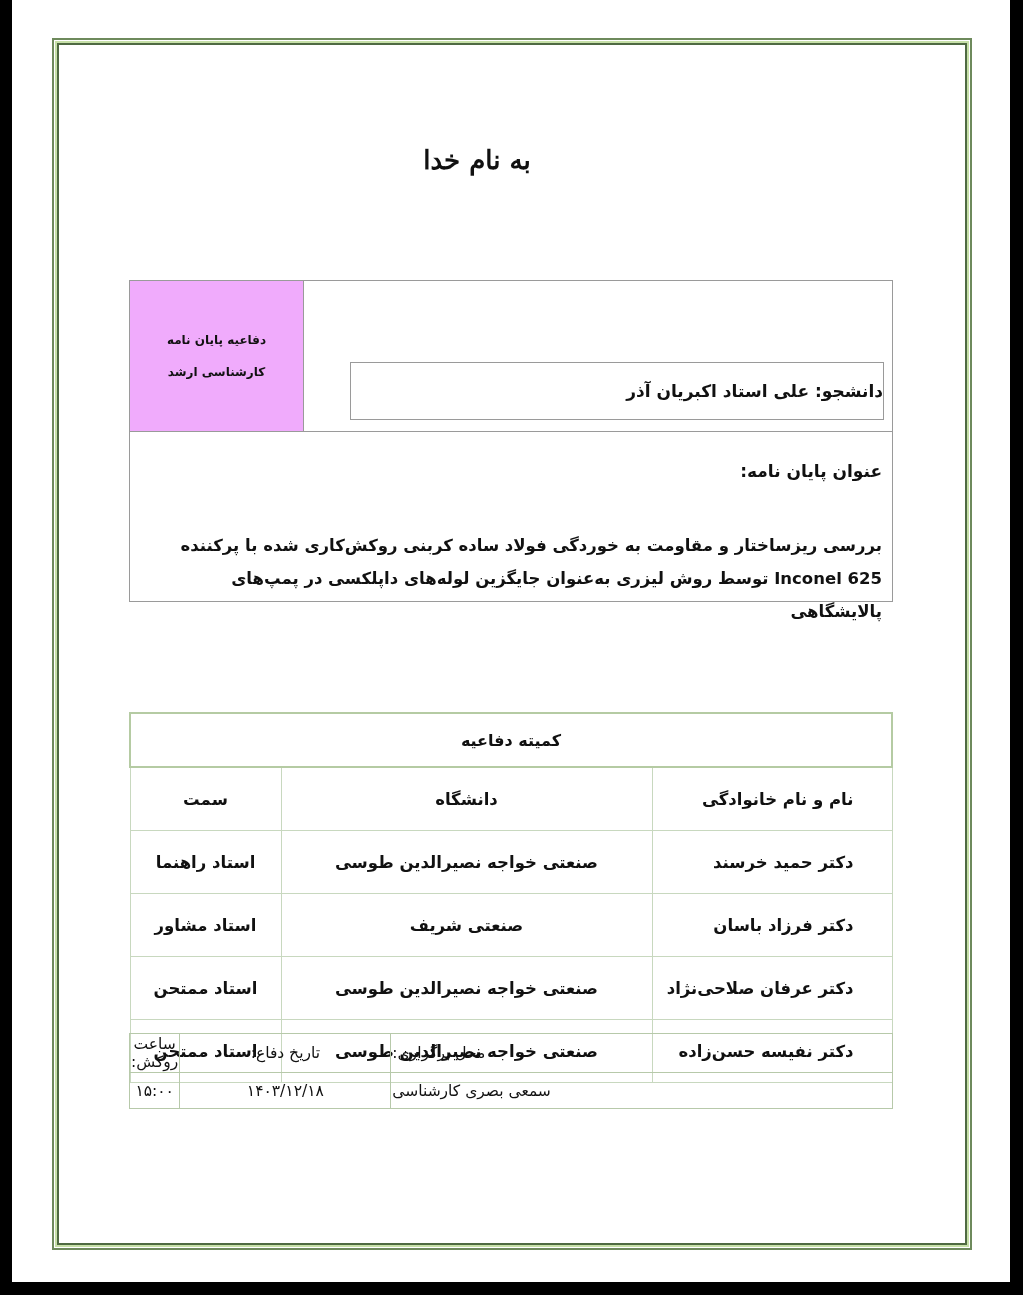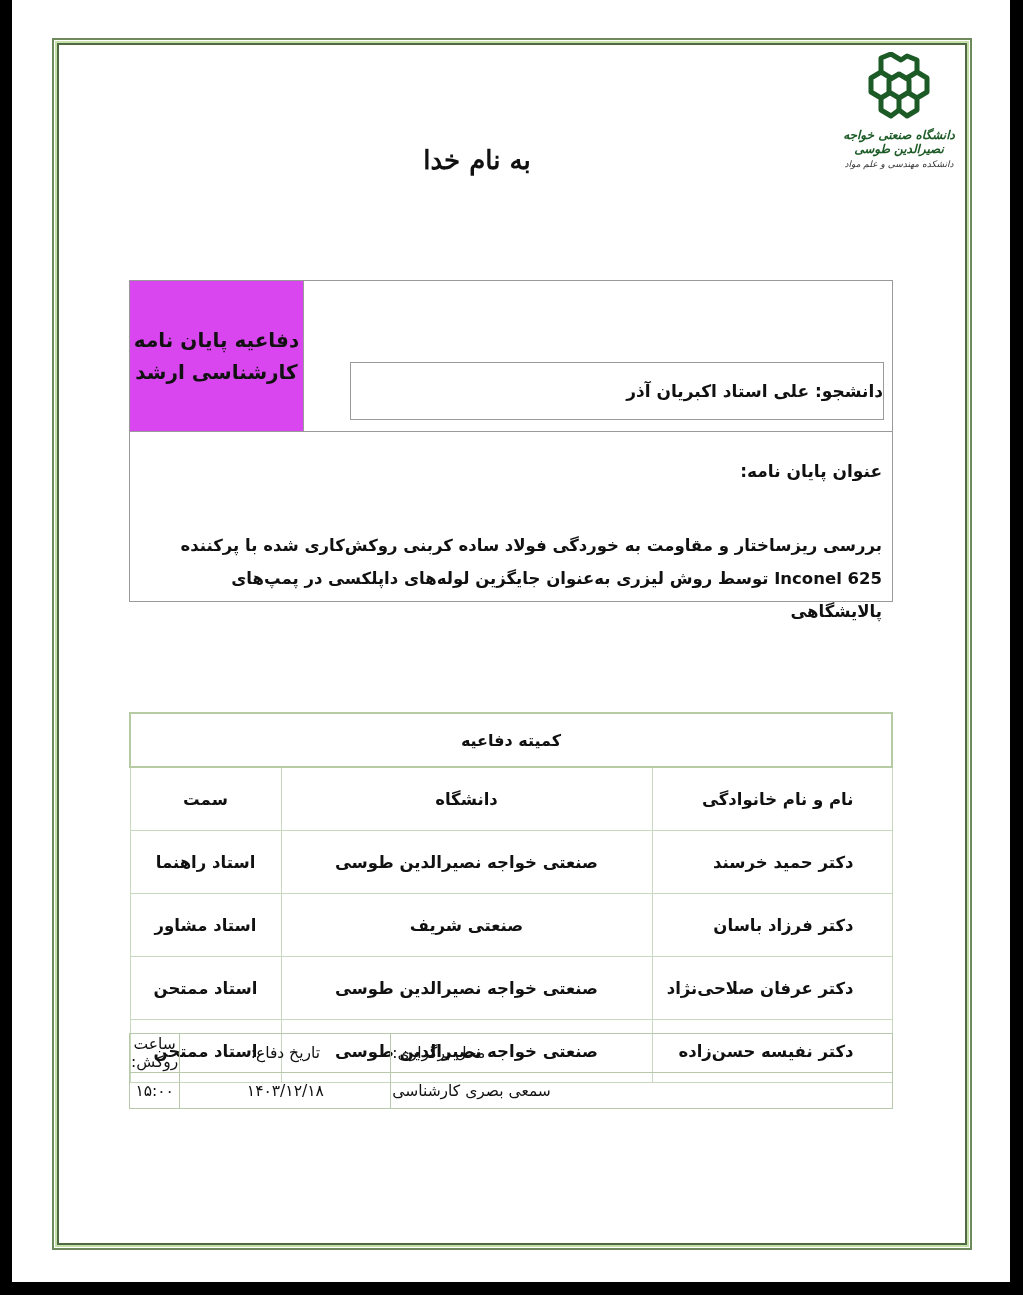--- a/index.html
+++ b/index.html
@@ -29,23 +29,23 @@
   .basmala {
     position: absolute; left: 380px; top: 145px; width: 170px; text-align: center;
     direction: rtl; font-family: "DejaVu Serif", serif; font-size: 26px; font-weight: bold; 
   }
   .info-box {
     position: absolute; left: 117px; top: 280px; width: 764px; height: 322px;
     border: 1px solid #9a9a9a; box-sizing: border-box; direction: rtl;
   }
   .green-cell {
     position: absolute; right: auto; left: 0; top: 0; width: 174px; height: 151px;
-    background: #d946ef; border-right: 1px solid #9a9a9a; border-bottom: 1px solid #9a9a9a; box-sizing: border-box;
+    background: #f0abfc; border-right: 1px solid #9a9a9a; border-bottom: 1px solid #9a9a9a; box-sizing: border-box;
     display: flex; flex-direction: column; justify-content: center; align-items: center;
-    font-weight: bold; font-size: 20px; line-height: 32px;
+    font-weight: bold; font-size: 12px; line-height: 32px;
   }
   .top-row-line { position: absolute; left: 174px; right: 0; top: 150px; border-top: 1px solid #9a9a9a; }
   .student-box {
     position: absolute; left: 220px; top: 45px; width: 534px; height: 58px;
     border: 1px solid #9a9a9a; box-sizing: border-box;
     display: flex; align-items: center; font-weight: bold; font-size: 17px; margin-top: 36px;
   }
   .thesis-label { position: absolute; right: 10px; top: 180px; font-weight: bold; font-size: 17px; }
   .thesis-title {
     position: absolute; right: 10px; left: 10px; top: 248px; font-weight: bold; font-size: 16.5px;
@@ -69,31 +69,20 @@
   .meta td.place { text-align: left; padding-right: 140px; }
 </style>
 </head>
 <body>
 
 <div class="page">
   <div class="frame-outer"></div>
   <div class="frame-mid"></div>
   <div class="frame-inner"></div>
 
-  <div class="logo">
-    <svg width="80" height="72" viewBox="0 0 80 72">
-      <g fill="none" stroke="#1c5a26" stroke-width="5" stroke-linejoin="round">
-        <path d="M22 6 L32 2 L42 8 L48 4 L58 8 L58 20 L68 26 L68 40 L58 46 L58 58 L48 64 L40 58 L32 64 L22 58 L22 46 L12 40 L12 26 L22 20 Z"></path>
-        <path d="M30 28 L40 22 L50 28 L50 40 L40 46 L30 40 Z"></path>
-        <path d="M22 20 L32 26 M58 20 L48 26 M22 46 L32 40 M58 46 L48 40 M40 58 L40 46"></path>
-      </g>
-    </svg>
-    <div class="uni">دانشگاه صنعتی خواجه نصیرالدین طوسی</div>
-    <div class="fac">دانشکده مهندسی و علم مواد</div>
-  </div>
 
   <div class="basmala">به نام خدا</div>
 
   <div class="info-box">
     <div class="green-cell">
       <div>دفاعیه پایان نامه</div>
       <div>کارشناسی ارشد</div>
     </div>
     <div class="top-row-line"></div>
     <div class="student-box">دانشجو: علی استاد اکبریان آذر</div>

